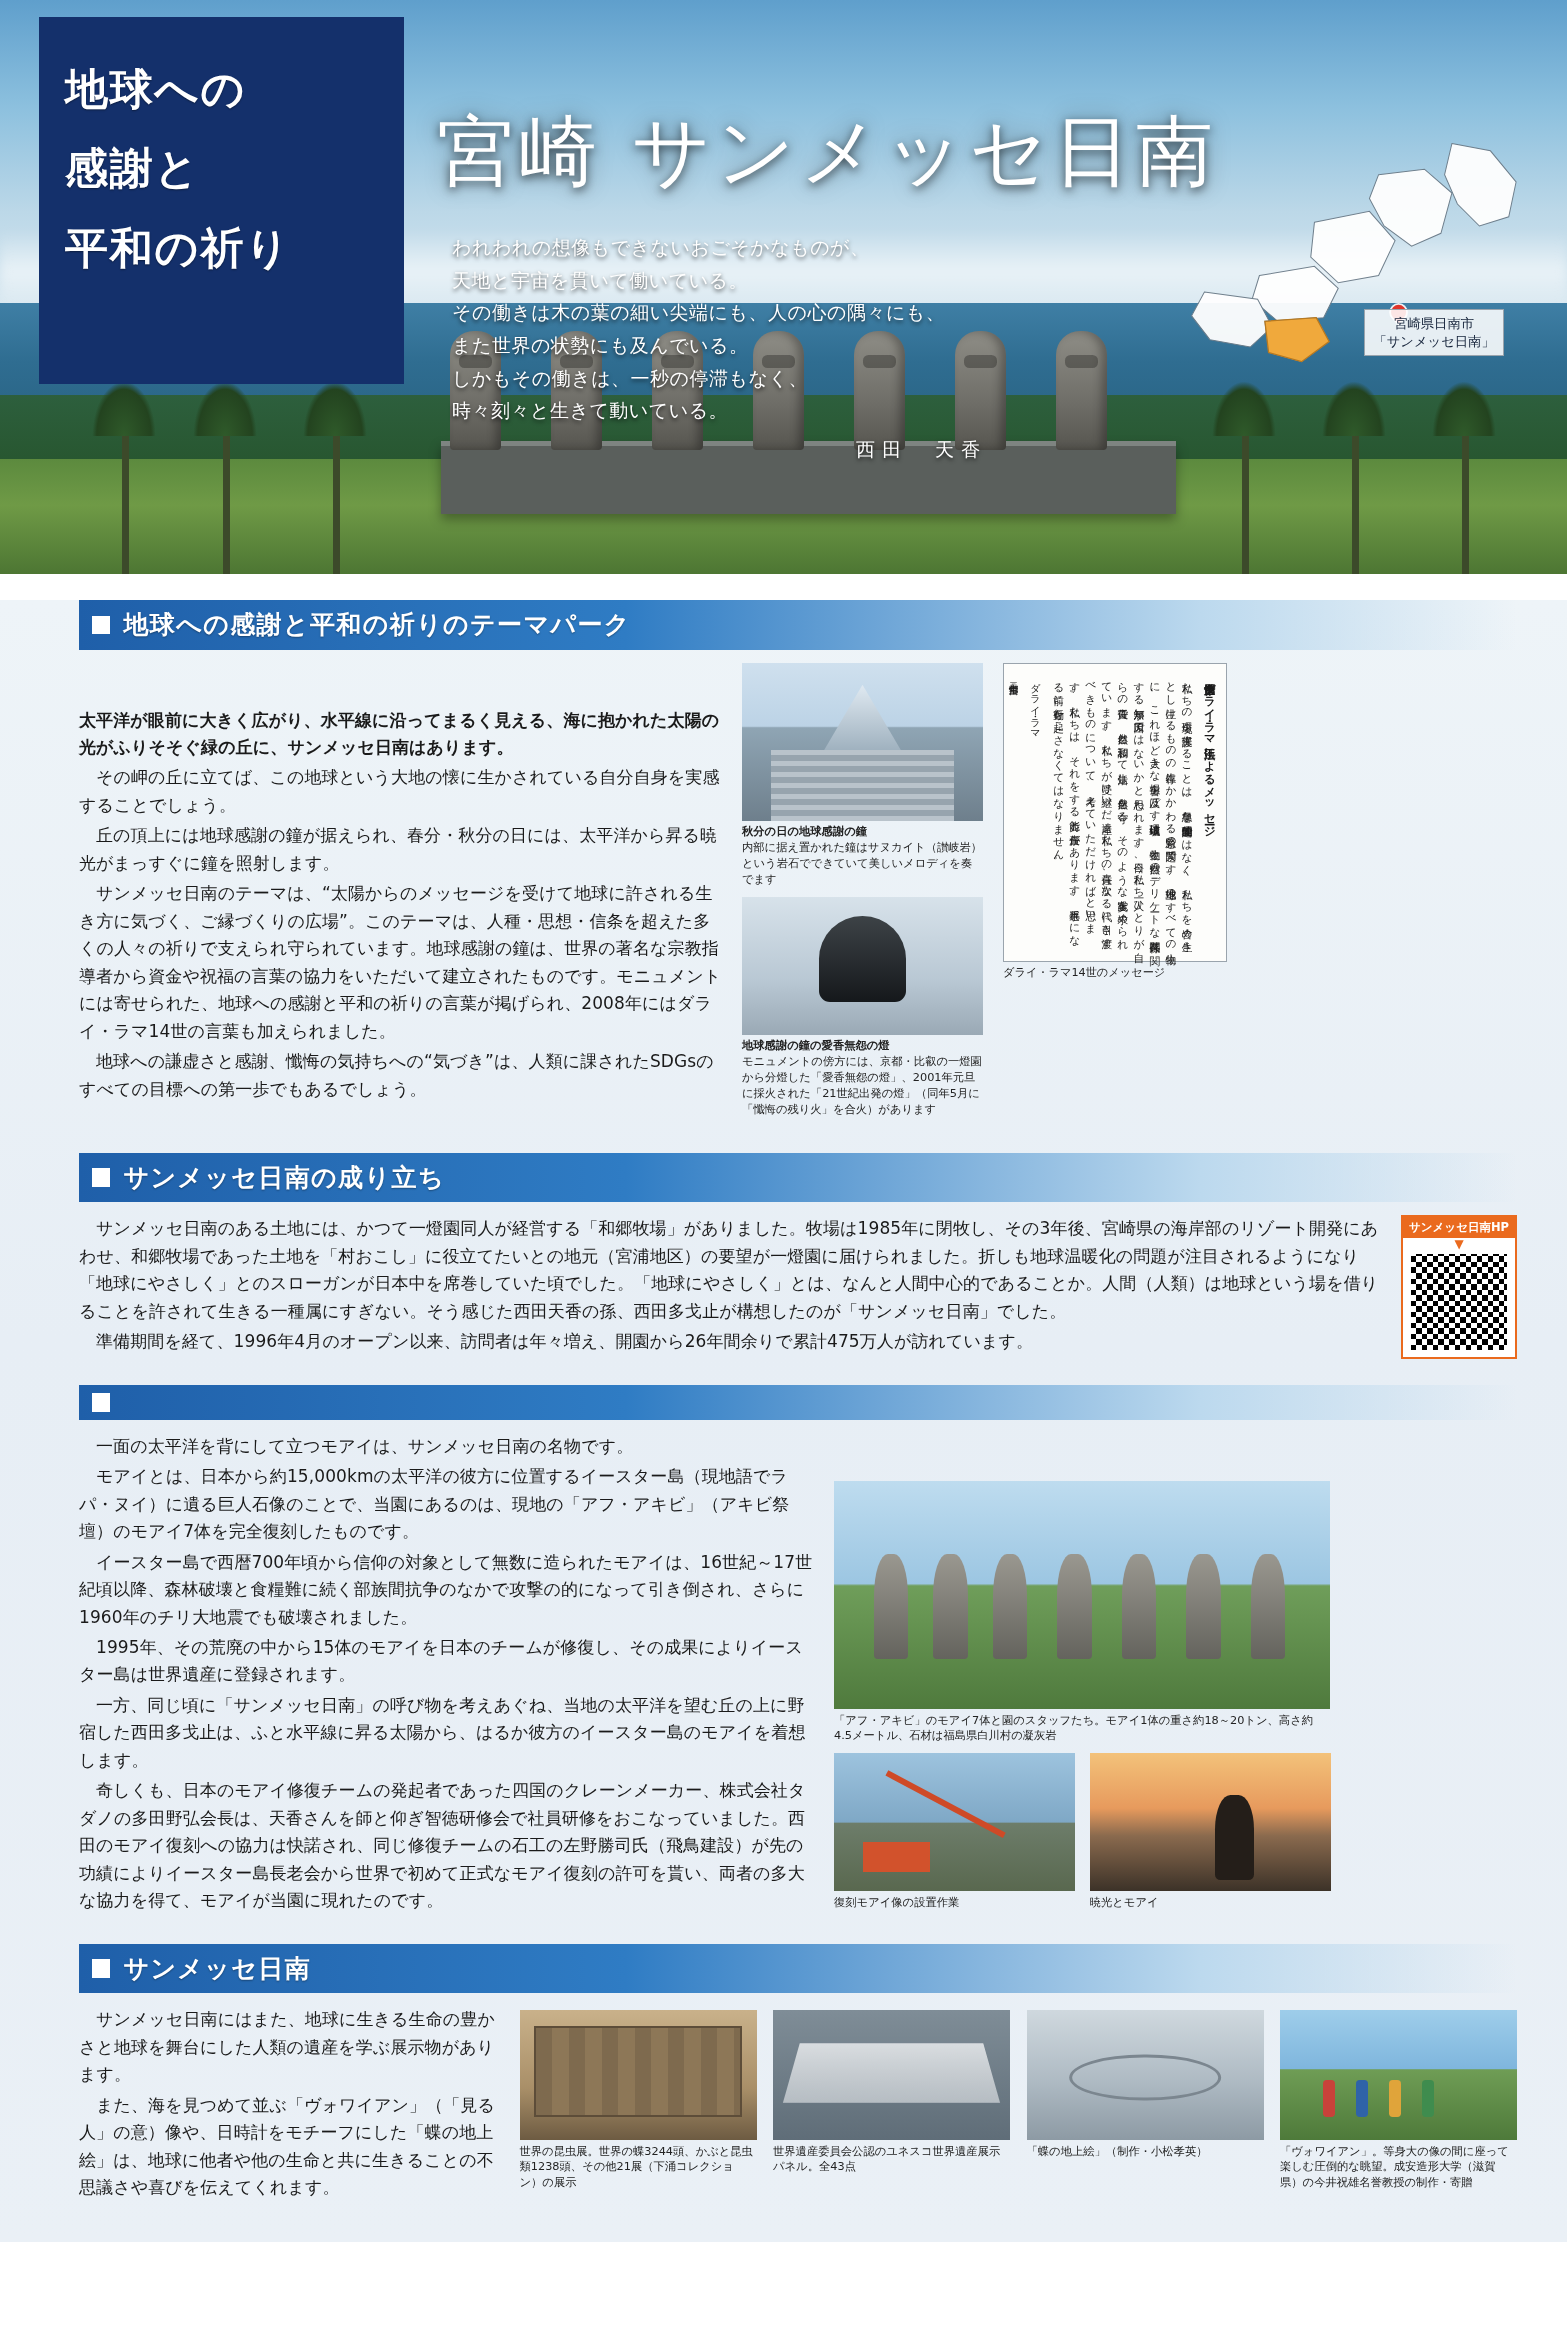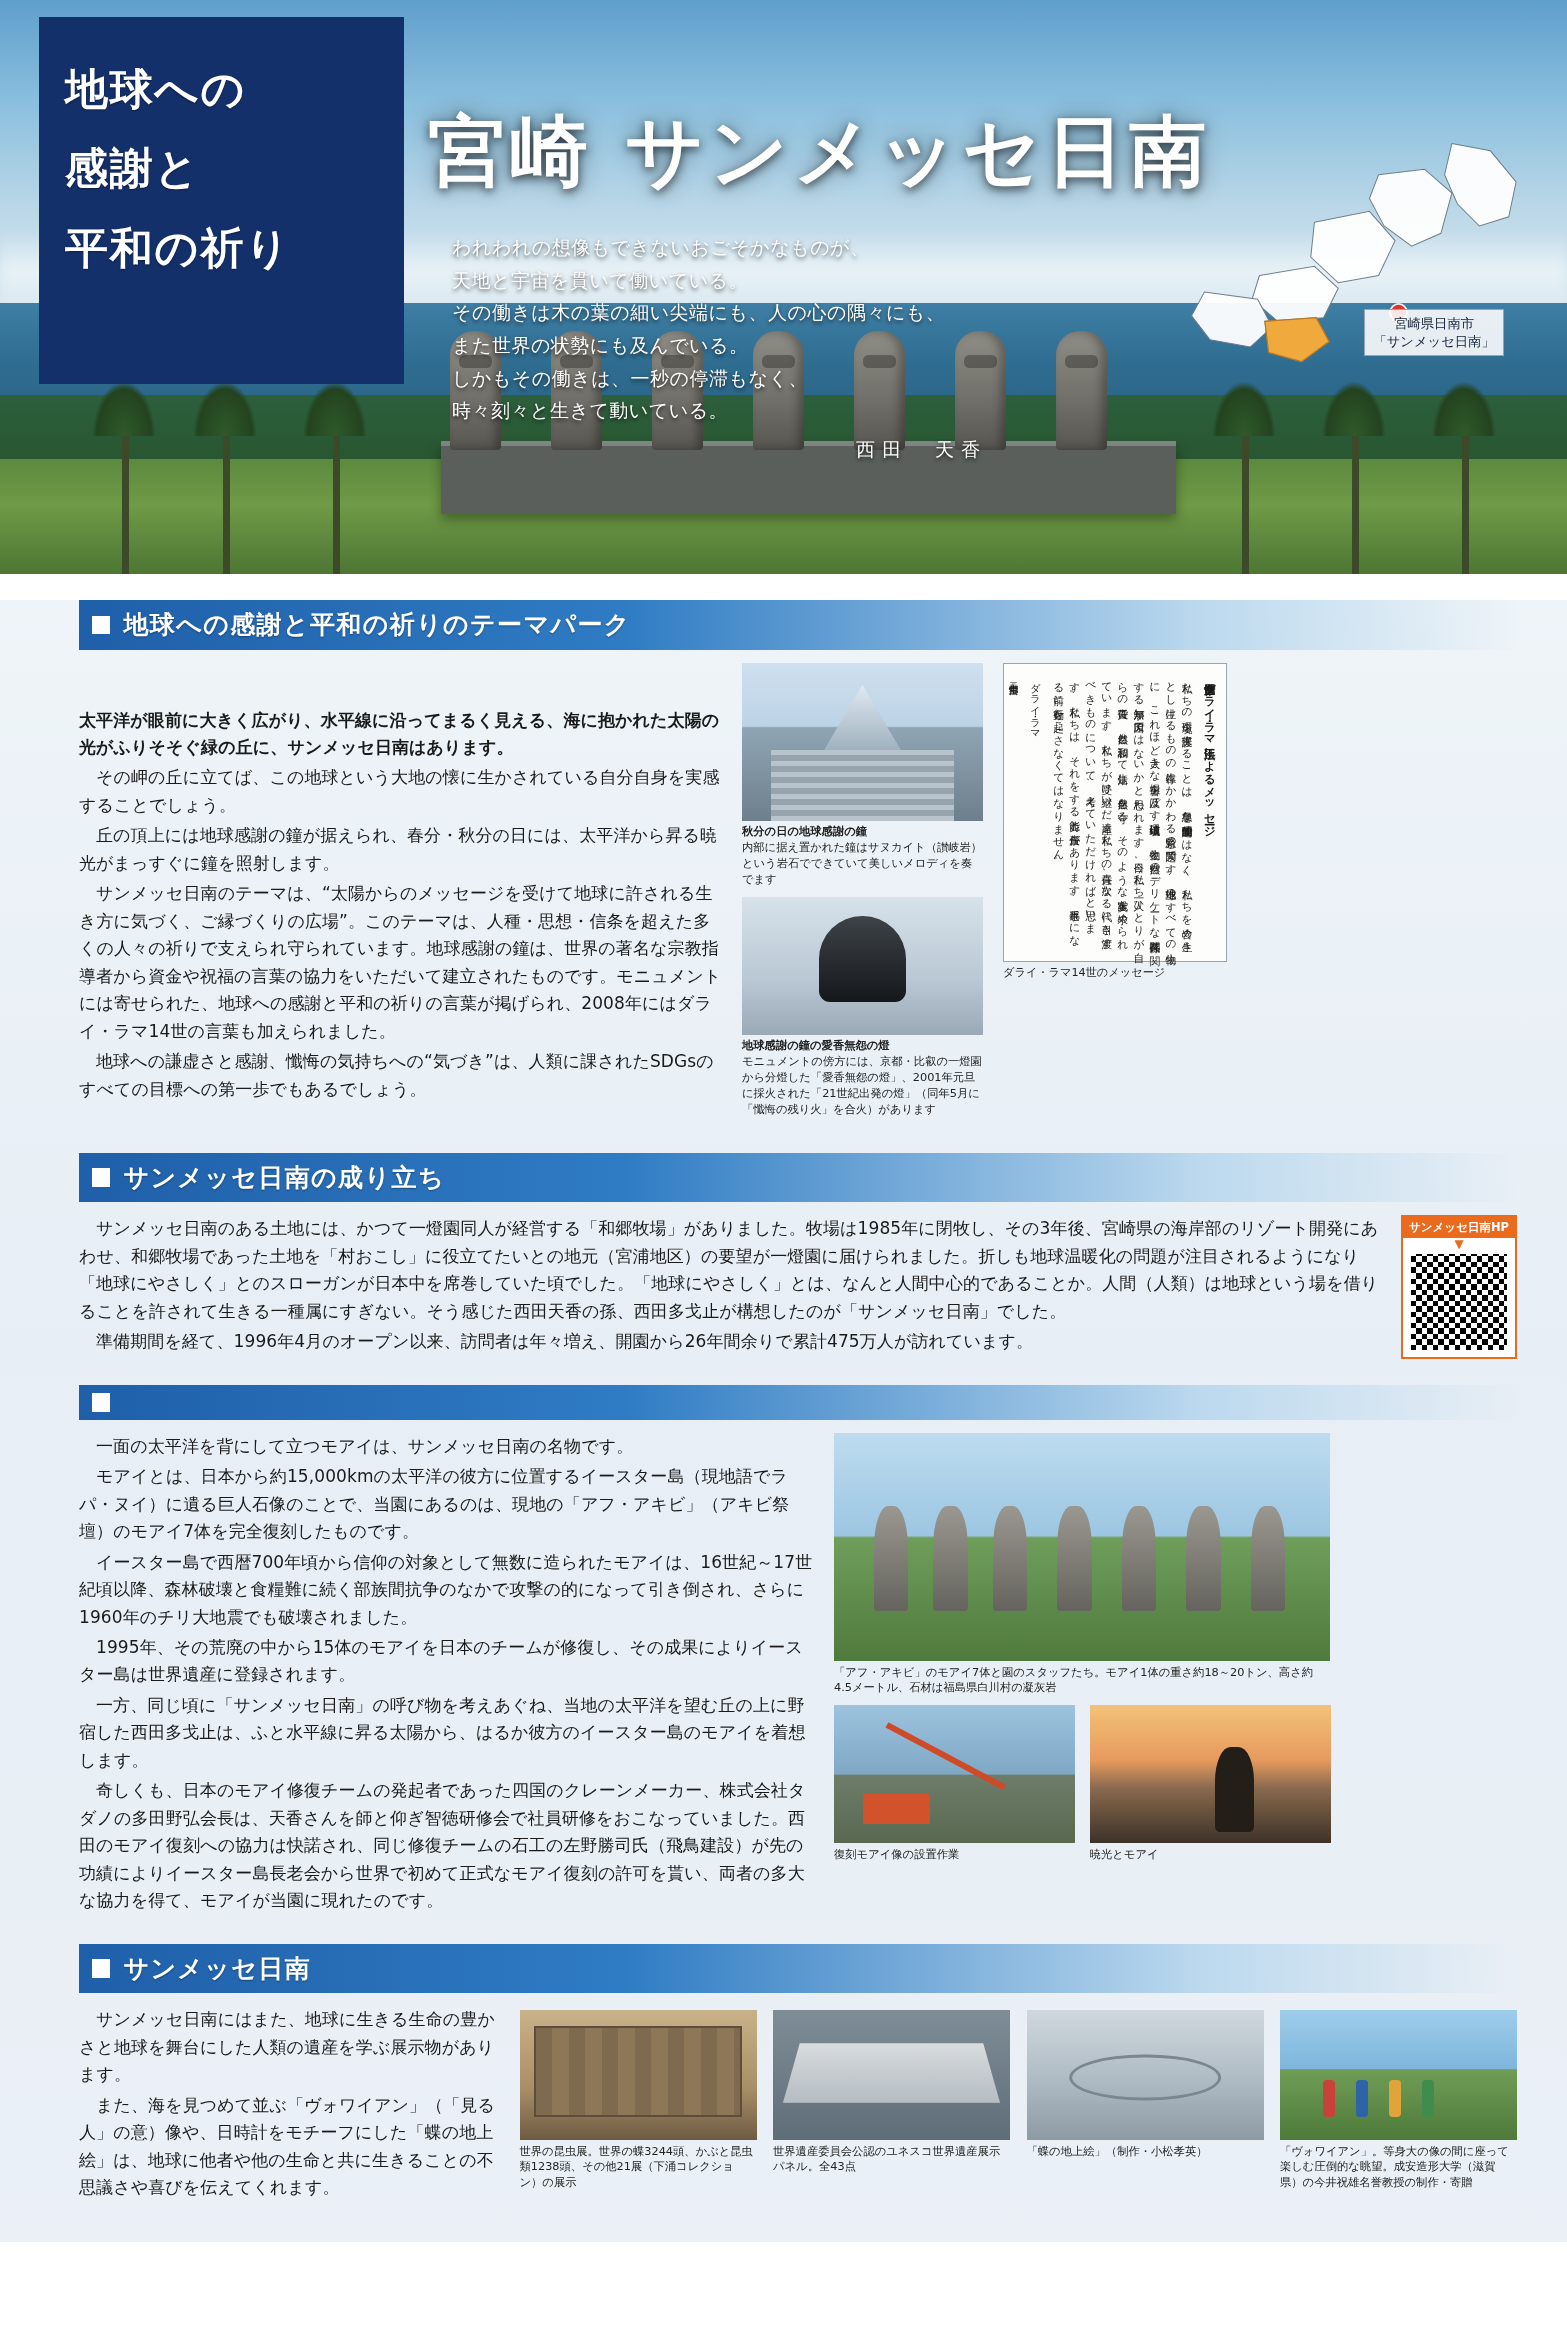--- a/index.html
+++ b/index.html
@@ -81,23 +81,23 @@
     background:#14306b; color:#fff;
     padding: 33px 26px;
   }
   .title-box .line {
     font-family:"DejaVu Serif", serif;
     font-size: 43px; font-weight:700; letter-spacing:1.8px;
     line-height: 1.85;
     text-shadow: 0 0.9px 1.8px rgba(0,0,0,0.4);
   }
   .main-title {
-    position:absolute; left:428px; top:101px;
+    position:absolute; left:437px; top:101px;
     font-family:"DejaVu Serif", serif;
-    font-size: 77px; font-weight:700; color:#ffffff; letter-spacing:5.5px;
+    font-size: 77px; font-weight:400; color:#ffffff; letter-spacing:5.5px;
     text-shadow: 0 2.8px 9.2px rgba(0,0,0,0.65), 0 0 24px rgba(0,0,0,0.4);
     white-space: nowrap;
   }
   .poem {
     position:absolute; left:452px; top:231px;
     color:#ffffff; font-family:"DejaVu Serif", serif;
     font-size: 19px; line-height: 1.72; letter-spacing:0.5px;
     text-shadow: 0 1.8px 4.6px rgba(0,0,0,0.75);
   }
   .poem .sig {
@@ -434,21 +434,21 @@
     <div class="band">
       <div class="cols">
         <div class="col-text" style="max-width:735px;">
           <p class="t">一面の太平洋を背にして立つモアイは、サンメッセ日南の名物です。</p>
           <p class="t">モアイとは、日本から約15,000kmの太平洋の彼方に位置するイースター島（現地語でラパ・ヌイ）に遺る巨人石像のことで、当園にあるのは、現地の「アフ・アキビ」（アキビ祭壇）のモアイ7体を完全復刻したものです。</p>
           <p class="t">イースター島で西暦700年頃から信仰の対象として無数に造られたモアイは、16世紀～17世紀頃以降、森林破壊と食糧難に続く部族間抗争のなかで攻撃の的になって引き倒され、さらに1960年のチリ大地震でも破壊されました。</p>
           <p class="t">1995年、その荒廃の中から15体のモアイを日本のチームが修復し、その成果によりイースター島は世界遺産に登録されます。</p>
           <p class="t">一方、同じ頃に「サンメッセ日南」の呼び物を考えあぐね、当地の太平洋を望む丘の上に野宿した西田多戈止は、ふと水平線に昇る太陽から、はるか彼方のイースター島のモアイを着想します。</p>
           <p class="t">奇しくも、日本のモアイ修復チームの発起者であった四国のクレーンメーカー、株式会社タダノの多田野弘会長は、天香さんを師と仰ぎ智徳研修会で社員研修をおこなっていました。西田のモアイ復刻への協力は快諾され、同じ修復チームの石工の左野勝司氏（飛鳥建設）が先の功績によりイースター島長老会から世界で初めて正式なモアイ復刻の許可を貰い、両者の多大な協力を得て、モアイが当園に現れたのです。</p>
         </div>
-        <div class="col-figs" style="width:496px;">
+        <div class="col-figs" style="width:496px;margin-top:48px;">
           <div class="fig">
             <div class="ph ph-moai" style="width:496px;height:228px;">
               <div class="m" style="left:8%;"></div>
                 <div class="m" style="left:20%;"></div>
               <div class="m" style="left:32%;"></div>
                 <div class="m" style="left:45%;"></div>
               <div class="m" style="left:58%;"></div>
                 <div class="m" style="left:71%;"></div>
               <div class="m" style="left:84%;"></div>
             </div>

